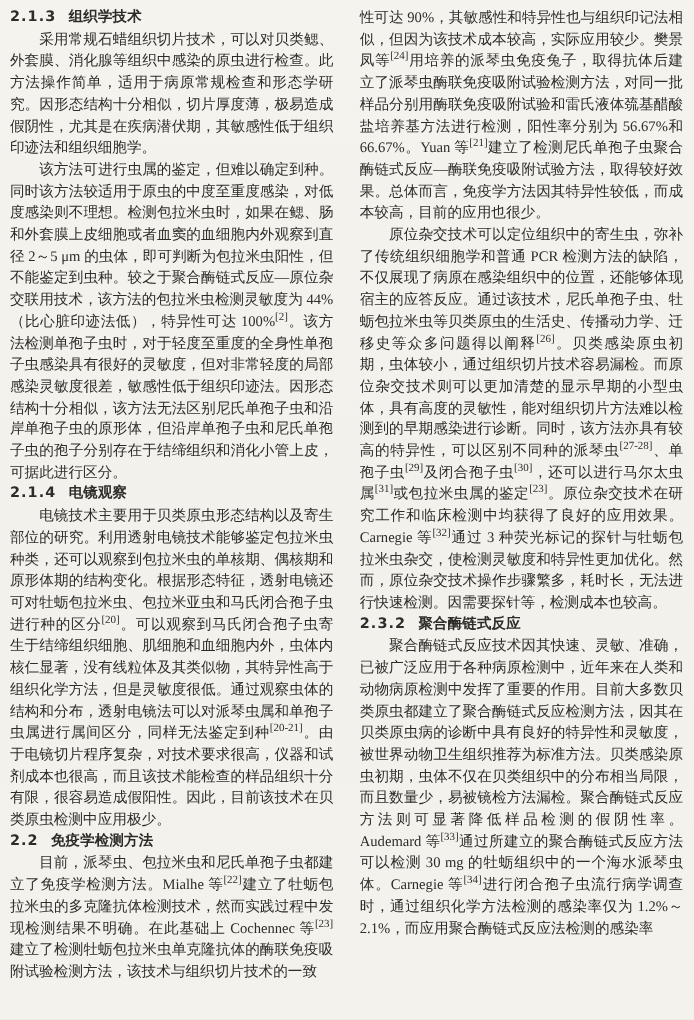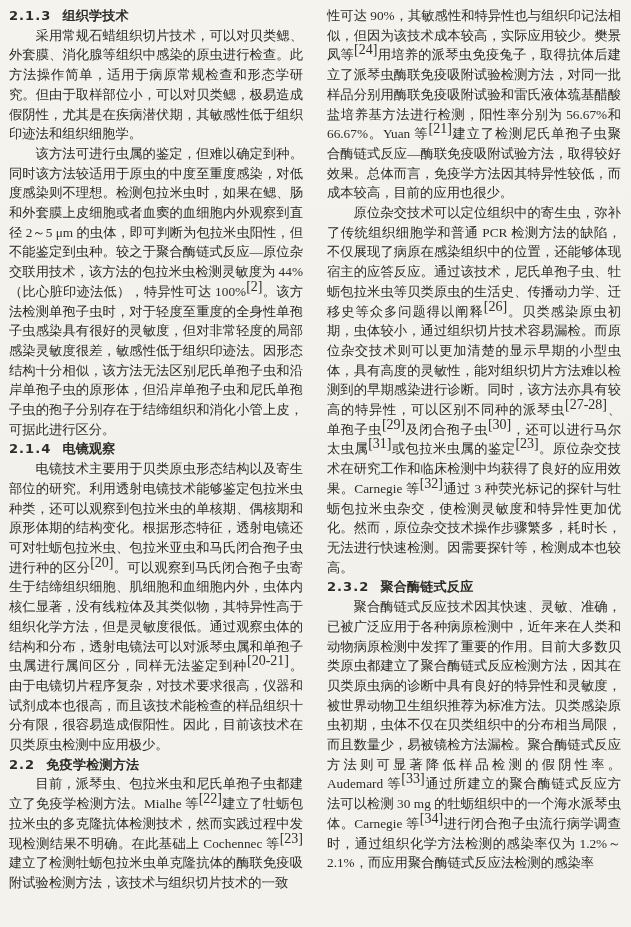--- a/index.html
+++ b/index.html
@@ -42,33 +42,33 @@
     text-align: right;
   }
   .para {
     text-indent: 2em;
     margin: 0;
   }
   .para.no-indent {
     text-indent: 0;
   }
   sup.ref {
-    font-size: 14px;
+    font-size: 10px;
     line-height: 0;
     vertical-align: super;
     letter-spacing: 0;
   }
 </style>
 </head>
 <body>
 
 <div class="page">
   <div class="col">
       <div class="heading"><span class="num">2.1.3</span><span>组织学技术</span></div>
-      <div class="para">采用常规石蜡组织切片技术，可以对贝类鳃、外套膜、消化腺等组织中感染的原虫进行检查。此方法操作简单，适用于病原常规检查和形态学研究。但由于取样部位小，可以对贝类鳃，极易造成假阴性，尤其是在疾病潜伏期，其敏感性低于组织印迹法和组织细胞学。</div>
+      <div class="para">采用常规石蜡组织切片技术，可以对贝类鳃、外套膜、消化腺等组织中感染的原虫进行检查。此方法操作简单，适用于病原常规检查和形态学研究。因形态结构十分相似，切片厚度薄，极易造成假阴性，尤其是在疾病潜伏期，其敏感性低于组织印迹法和组织细胞学。</div>
       <div class="para">该方法可进行虫属的鉴定，但难以确定到种。同时该方法较适用于原虫的中度至重度感染，对低度感染则不理想。检测包拉米虫时，如果在鳃、肠和外套膜上皮细胞或者血窦的血细胞内外观察到直径 2～5 μm 的虫体，即可判断为包拉米虫阳性，但不能鉴定到虫种。较之于聚合酶链式反应—原位杂交联用技术，该方法的包拉米虫检测灵敏度为 44%（比心脏印迹法低），特异性可达 100%<sup class="ref">[2]</sup>。该方法检测单孢子虫时，对于轻度至重度的全身性单孢子虫感染具有很好的灵敏度，但对非常轻度的局部感染灵敏度很差，敏感性低于组织印迹法。因形态结构十分相似，该方法无法区别尼氏单孢子虫和沿岸单孢子虫的原形体，但沿岸单孢子虫和尼氏单孢子虫的孢子分别存在于结缔组织和消化小管上皮，可据此进行区分。</div>
       <div class="heading"><span class="num">2.1.4</span><span>电镜观察</span></div>
       <div class="para">电镜技术主要用于贝类原虫形态结构以及寄生部位的研究。利用透射电镜技术能够鉴定包拉米虫种类，还可以观察到包拉米虫的单核期、偶核期和原形体期的结构变化。根据形态特征，透射电镜还可对牡蛎包拉米虫、包拉米亚虫和马氏闭合孢子虫进行种的区分<sup class="ref">[20]</sup>。可以观察到马氏闭合孢子虫寄生于结缔组织细胞、肌细胞和血细胞内外，虫体内核仁显著，没有线粒体及其类似物，其特异性高于组织化学方法，但是灵敏度很低。通过观察虫体的结构和分布，透射电镜法可以对派琴虫属和单孢子虫属进行属间区分，同样无法鉴定到种<sup class="ref">[20-21]</sup>。由于电镜切片程序复杂，对技术要求很高，仪器和试剂成本也很高，而且该技术能检查的样品组织十分有限，很容易造成假阳性。因此，目前该技术在贝类原虫检测中应用极少。</div>
       <div class="heading"><span class="num">2.2</span><span>免疫学检测方法</span></div>
       <div class="para">目前，派琴虫、包拉米虫和尼氏单孢子虫都建立了免疫学检测方法。Mialhe 等<sup class="ref">[22]</sup>建立了牡蛎包拉米虫的多克隆抗体检测技术，然而实践过程中发现检测结果不明确。在此基础上 Cochennec 等<sup class="ref">[23]</sup>建立了检测牡蛎包拉米虫单克隆抗体的酶联免疫吸附试验检测方法，该技术与组织切片技术的一致</div>
     </div>
   <div class="col">
       <div class="para no-indent">性可达 90%，其敏感性和特异性也与组织印记法相似，但因为该技术成本较高，实际应用较少。樊景凤等<sup class="ref">[24]</sup>用培养的派琴虫免疫兔子，取得抗体后建立了派琴虫酶联免疫吸附试验检测方法，对同一批样品分别用酶联免疫吸附试验和雷氏液体巯基醋酸盐培养基方法进行检测，阳性率分别为 56.67%和 66.67%。Yuan 等<sup class="ref">[21]</sup>建立了检测尼氏单孢子虫聚合酶链式反应—酶联免疫吸附试验方法，取得较好效果。总体而言，免疫学方法因其特异性较低，而成本较高，目前的应用也很少。</div>
       <div class="para">原位杂交技术可以定位组织中的寄生虫，弥补了传统组织细胞学和普通 PCR 检测方法的缺陷，不仅展现了病原在感染组织中的位置，还能够体现宿主的应答反应。通过该技术，尼氏单孢子虫、牡蛎包拉米虫等贝类原虫的生活史、传播动力学、迁移史等众多问题得以阐释<sup class="ref">[26]</sup>。贝类感染原虫初期，虫体较小，通过组织切片技术容易漏检。而原位杂交技术则可以更加清楚的显示早期的小型虫体，具有高度的灵敏性，能对组织切片方法难以检测到的早期感染进行诊断。同时，该方法亦具有较高的特异性，可以区别不同种的派琴虫<sup class="ref">[27-28]</sup>、单孢子虫<sup class="ref">[29]</sup>及闭合孢子虫<sup class="ref">[30]</sup>，还可以进行马尔太虫属<sup class="ref">[31]</sup>或包拉米虫属的鉴定<sup class="ref">[23]</sup>。原位杂交技术在研究工作和临床检测中均获得了良好的应用效果。Carnegie 等<sup class="ref">[32]</sup>通过 3 种荧光标记的探针与牡蛎包拉米虫杂交，使检测灵敏度和特异性更加优化。然而，原位杂交技术操作步骤繁多，耗时长，无法进行快速检测。因需要探针等，检测成本也较高。</div>
       <div class="heading"><span class="num">2.3.2</span><span>聚合酶链式反应</span></div>

